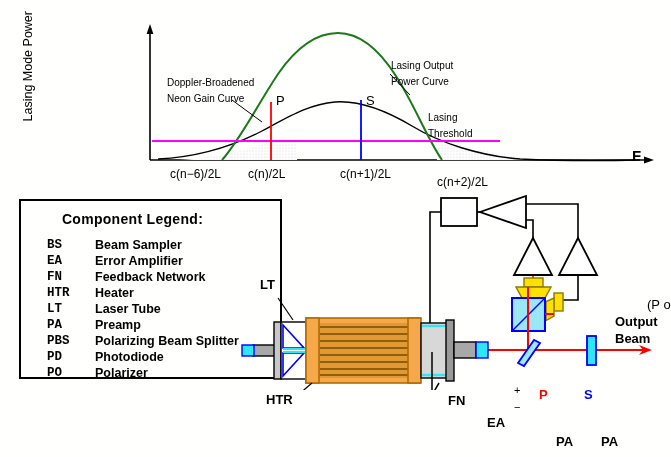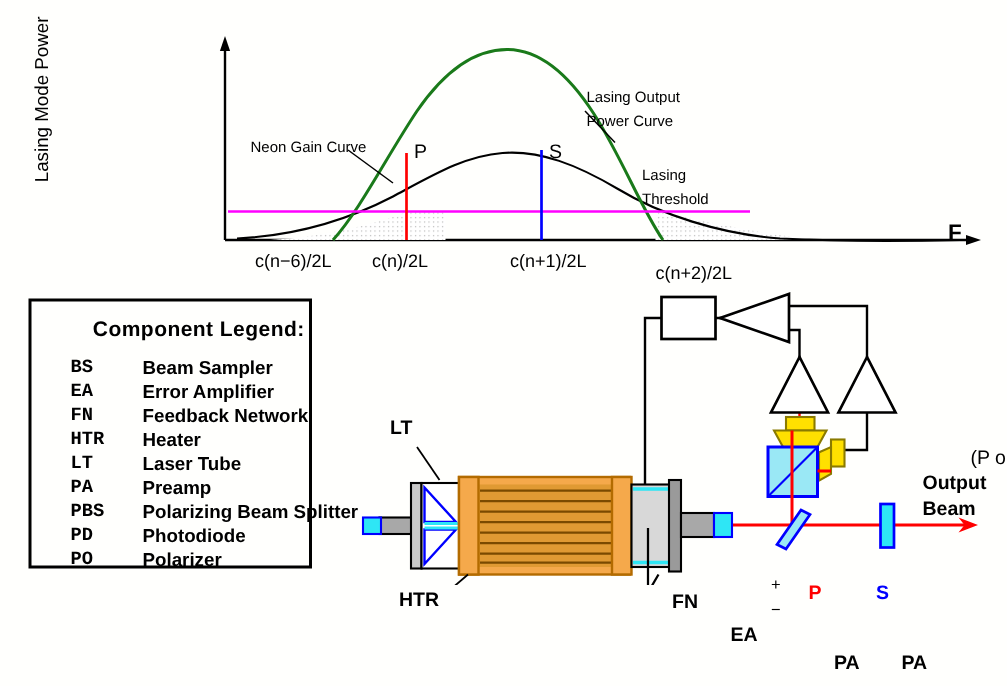--- a/index.html
+++ b/index.html
@@ -19,21 +19,21 @@
     transform:rotate(-90deg);transform-origin:50% 50%;
     font-size:12.5px;text-align:center;
   }
   .annot{font-size:10px;}
   .ticklbl{font-size:12px;}
   .modelbl{font-size:13px;}
   #faxis-lbl{font-size:15px;font-weight:bold;}
 
   
   #legend-box{
-    left:19px;top:199px;width:189px;height:180px;
+    left:19px;top:199px;width:263px;height:180px;
     border:2px solid #000;background:#fffffd;box-sizing:border-box;
   }
   #legend-title{
     left:0;top:11px;width:223px;text-align:center;
     font-size:14px;font-weight:bold;letter-spacing:.3px;
   }
   .leg-row{position:absolute;left:26px;font-size:12.5px;font-weight:bold;}
   .leg-abbr{position:absolute;width:48px;font-family:Liberation Mono, monospace;}
   .leg-name{position:absolute;left:48px;white-space:pre;}
 
@@ -88,20 +88,21 @@
       <line x1="271" y1="102" x2="271" y2="160" stroke="#ff0000" stroke-width="1.8"></line>
 
       <line x1="361" y1="100" x2="361" y2="160" stroke="#0000ff" stroke-width="1.8"></line>
 
       <line x1="232" y1="100" x2="262" y2="122" stroke="#000" stroke-width="1"></line>
       <line x1="410" y1="95" x2="390" y2="74" stroke="#000" stroke-width="1"></line>
     </svg>
 
     <div class="txt" id="ylabel">Lasing Mode Power</div>
 
+    <div class="txt annot" style="left:167px;top:78px;">Doppler-Broadened</div>
     <div class="txt annot" style="left:167px;top:94px;">Neon Gain Curve</div>
 
     <div class="txt annot" style="left:391px;top:61px;">Lasing Output</div>
     <div class="txt annot" style="left:391px;top:77px;">Power Curve</div>
 
     <div class="txt annot" style="left:428px;top:113px;">Lasing</div>
     <div class="txt annot" style="left:428px;top:129px;">Threshold</div>
 
     <div class="txt modelbl" style="left:276px;top:94px;">P</div>
     <div class="txt modelbl" style="left:366px;top:94px;">S</div>

